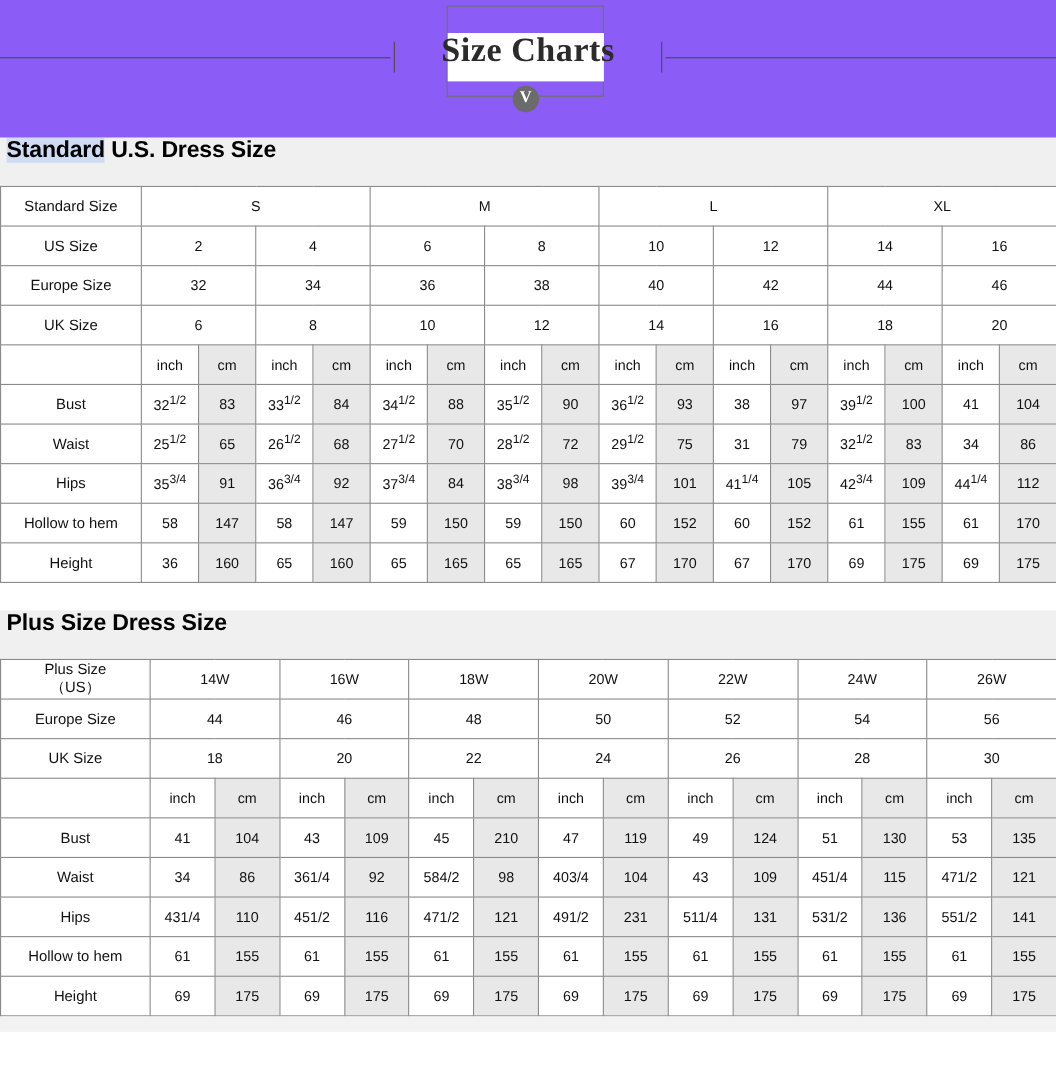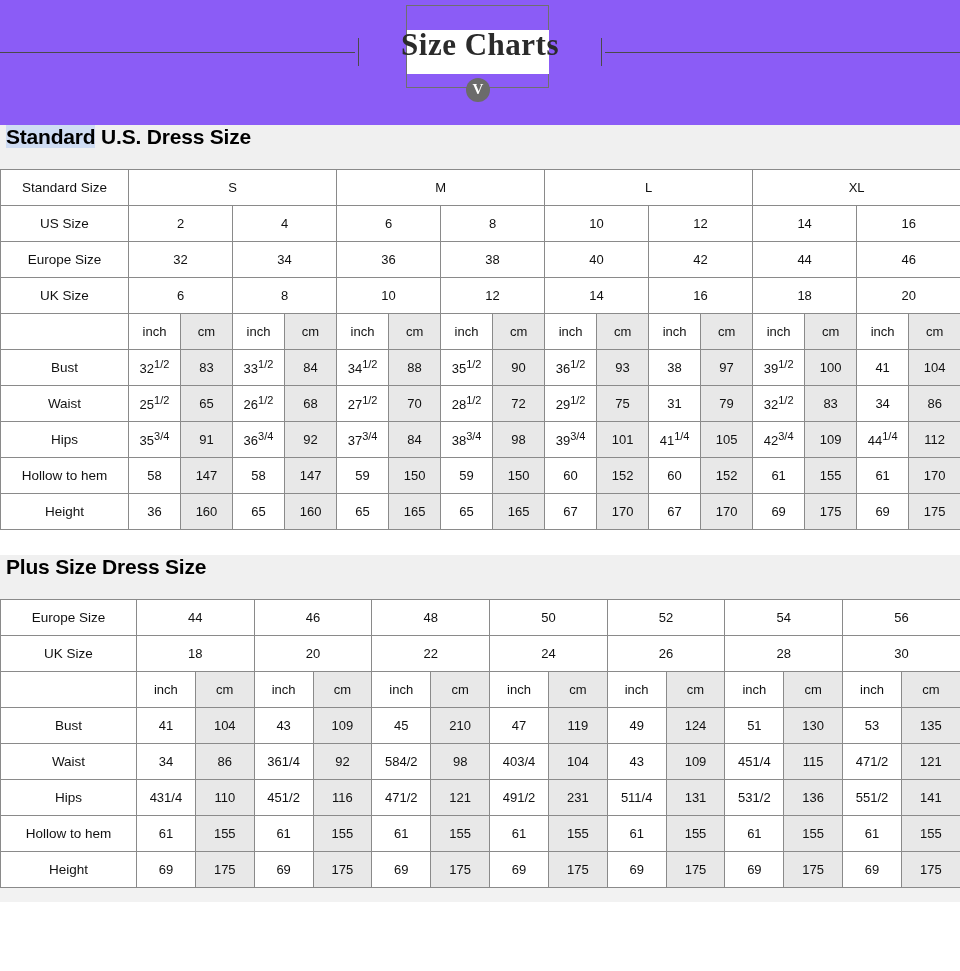--- a/index.html
+++ b/index.html
@@ -330,20 +330,33 @@
   <h2>Plus Size Dress Size</h2>
 </div>
 
 <table class="size-table">
   <colgroup>
     <col style="width:136px">
     <col span="14" style="width:58.857px">
   </colgroup>
   <tbody>
     <tr>
+      <td class="rowhead">
+        <span>Plus Size</span><br>
+        <span>（US）</span>
+      </td>
+      <td colspan="2">14W</td>
+      <td colspan="2">16W</td>
+      <td colspan="2">18W</td>
+      <td colspan="2">20W</td>
+      <td colspan="2">22W</td>
+      <td colspan="2">24W</td>
+      <td colspan="2">26W</td>
+    </tr>
+    <tr>
       <td class="rowhead">Europe Size</td>
       <td colspan="2">44</td>
       <td colspan="2">46</td>
       <td colspan="2">48</td>
       <td colspan="2">50</td>
       <td colspan="2">52</td>
       <td colspan="2">54</td>
       <td colspan="2">56</td>
     </tr>
     <tr>

